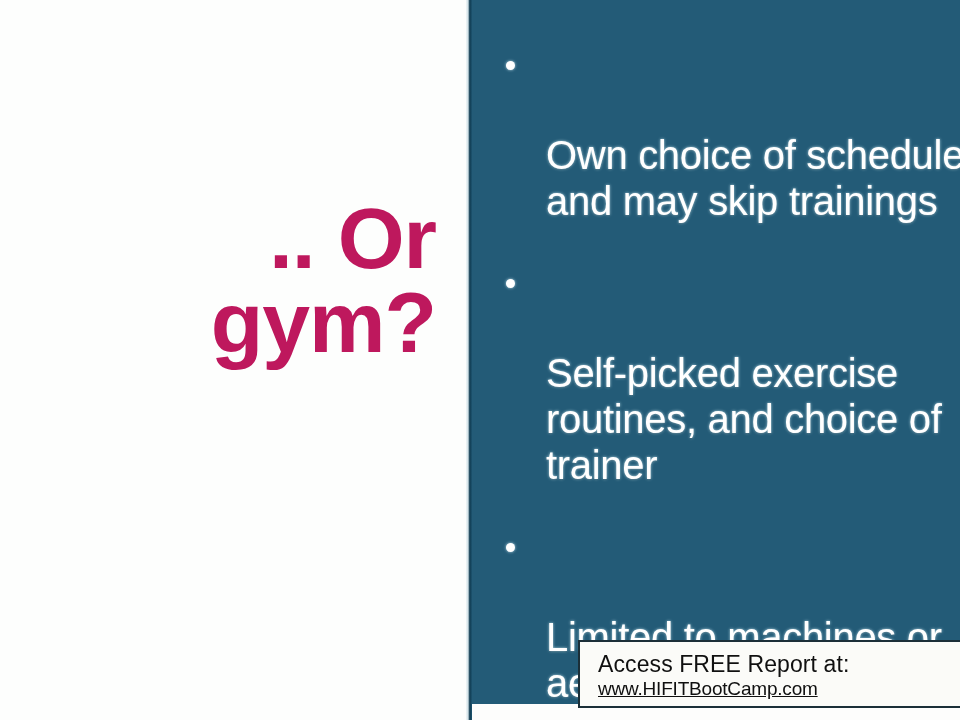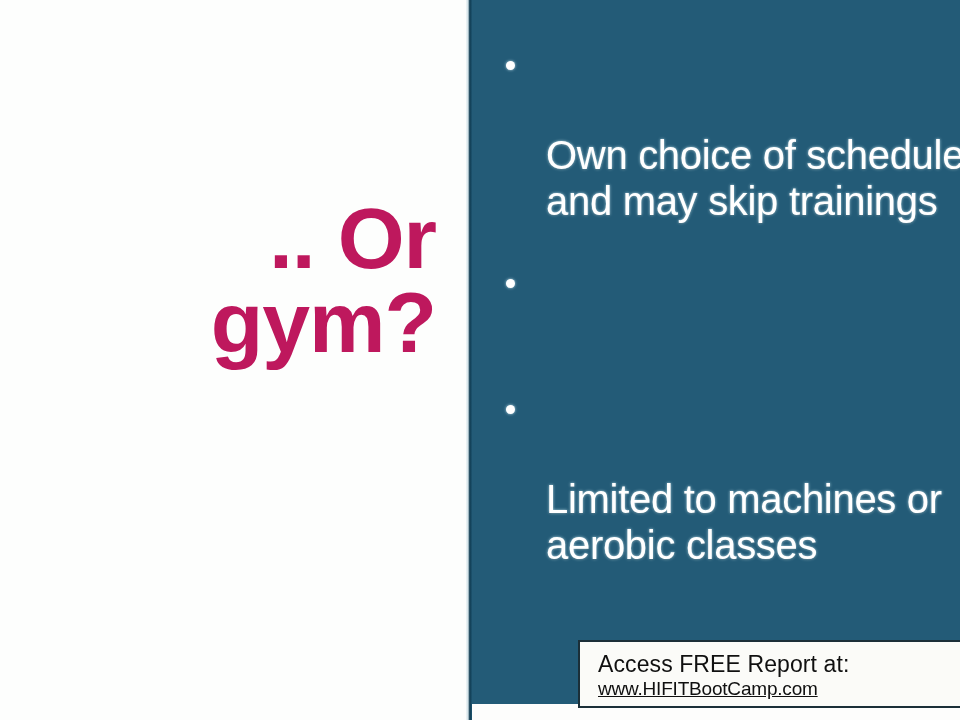--- a/index.html
+++ b/index.html
@@ -149,20 +149,23 @@
     <div id="bullet-list">
 
       <div class="bullet-item">
         <span class="bullet-dot"></span>
         <span>Own choice of schedule
 and may skip trainings</span>
       </div>
 
       <div class="bullet-item">
         <span class="bullet-dot"></span>
+        <span>Self-picked exercise
+routines, and choice of
+trainer</span>
       </div>
 
       <div class="bullet-item">
         <span class="bullet-dot"></span>
         <span>Limited to machines or
 aerobic classes</span>
       </div>
 
     </div>
 

